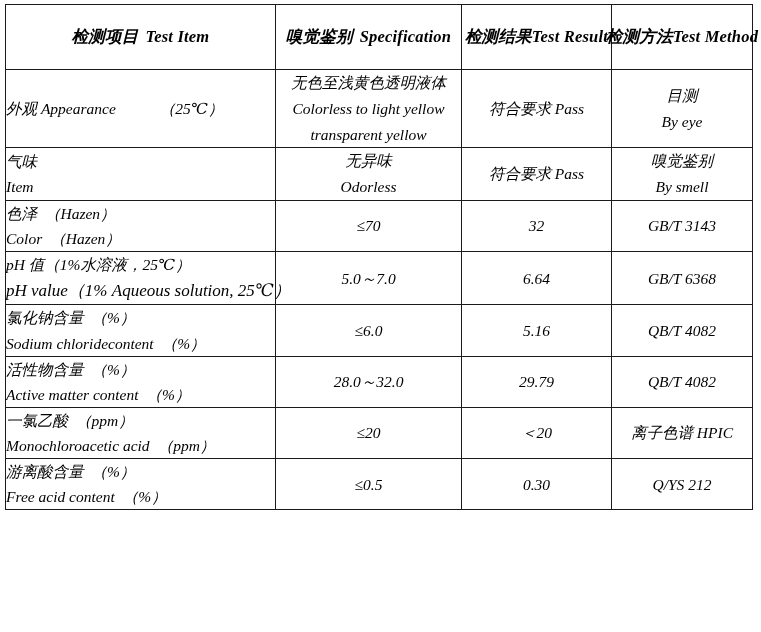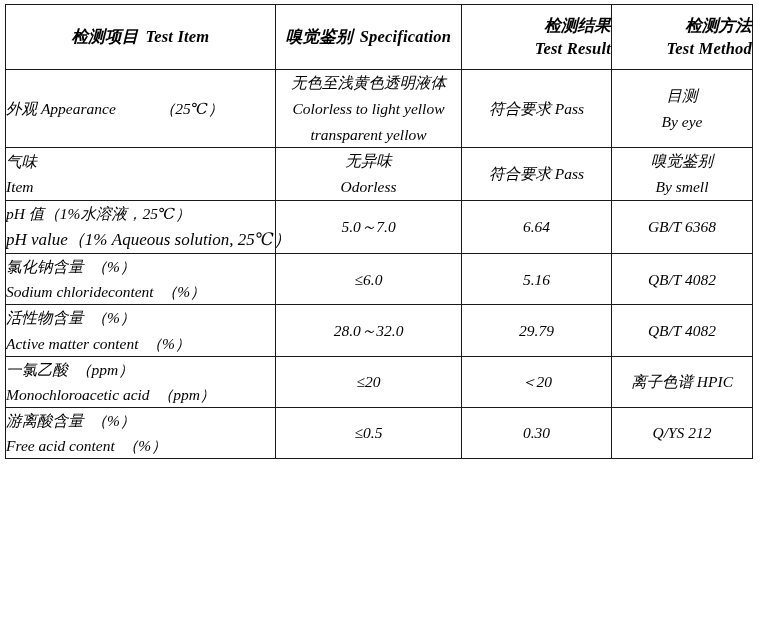--- a/index.html
+++ b/index.html
@@ -47,22 +47,22 @@
   col.c3 { width: 150px; }
   col.c4 { width: 141px; }
 
   
   thead th {
     height: 64px;
     text-align: center;
   }
   .hd {
     display: flex;
-    flex-direction: column;
-    align-items: flex-end;
+    flex-direction: row;
+    align-items: flex-start;
     justify-content: center;
     line-height: 1.42;
   }
   .hd .cn,
   .hd .en {
     font-weight: bold;
     font-size: 16.5px;
     letter-spacing: 0.2px;
     white-space: nowrap;
   }
@@ -206,20 +206,41 @@
           </td>
           <td class="ctr-cell">
             <div class="ctr stack">
               <span>嗅觉鉴别</span>
               <span>By smell</span>
             </div>
           </td>
         </tr>
         <tr>
           <td class="item-cell">
+            <div class="item-line">
+              <span class="name">色泽</span>
+              <span class="unit">（Hazen）</span>
+            </div>
+            <div class="item-line">
+              <span class="name">Color</span>
+              <span class="unit">（Hazen）</span>
+            </div>
+          </td>
+          <td class="ctr-cell">
+            <div class="ctr">≤70</div>
+          </td>
+          <td class="ctr-cell">
+            <div class="ctr">32</div>
+          </td>
+          <td class="ctr-cell">
+            <div class="ctr">GB/T 3143</div>
+          </td>
+        </tr>
+        <tr>
+          <td class="item-cell">
             <div class="item-line wide">
               <span class="name">pH 值（1%水溶液，25℃）</span>
             </div>
             <div class="item-line wide tight">
               <span class="name">pH value（1% Aqueous solution, 25℃）</span>
             </div>
           </td>
           <td class="ctr-cell">
             <div class="ctr">5.0～7.0</div>
           </td>

